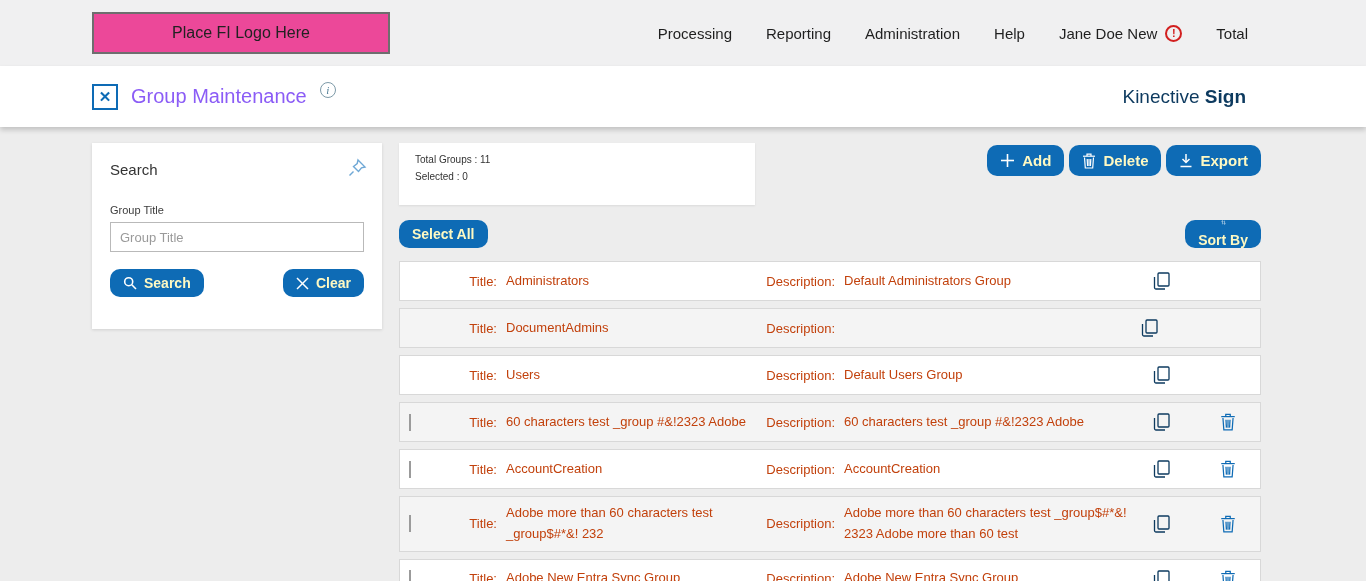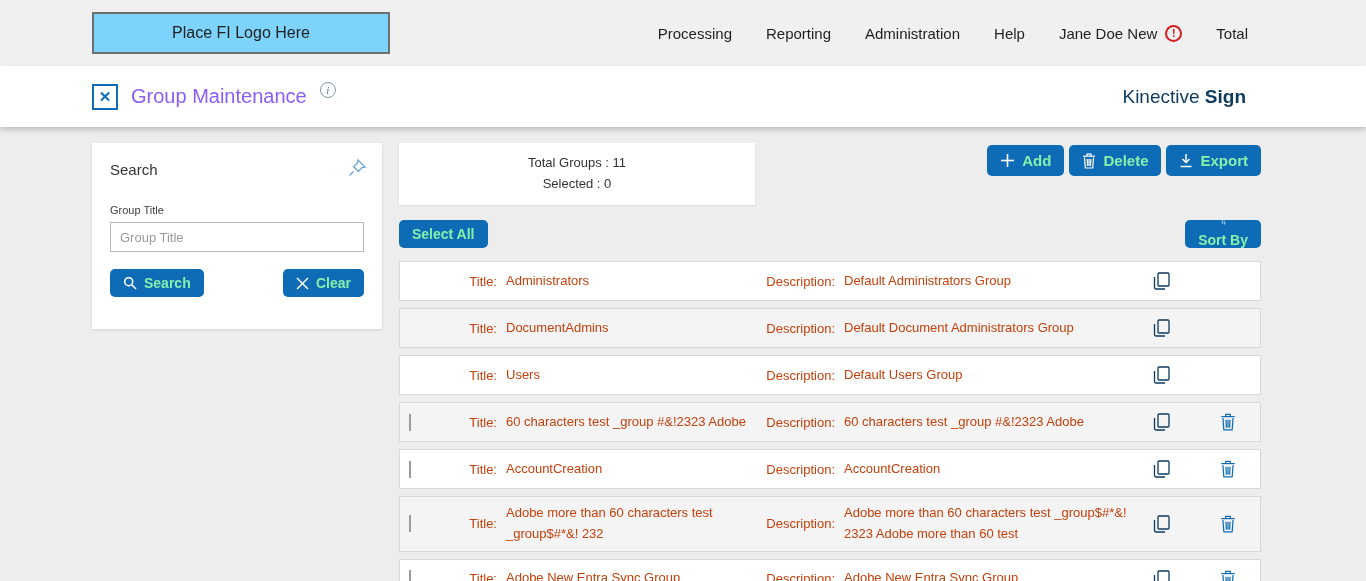--- a/index.html
+++ b/index.html
@@ -1,21 +1,21 @@
 <!DOCTYPE html>
 <html><head>
 <meta charset="utf-8">
 <style>
   * { margin:0; padding:0; box-sizing:border-box; }
   html,body { width:1366px; height:581px; overflow:hidden; background:#ededed;
     font-family:"Liberation Sans", sans-serif; }
 
   
   .topbar { height:66px; background:#f0f0f1; display:flex; align-items:center; }
-  .logo-box { margin-left:92px; width:298px; height:42px; background:#7dd3fc;
+  .logo-box { margin-left:92px; width:298px; height:42px; background:#ec4899;
     border:2px solid #6e6e6e; display:flex; align-items:center; justify-content:center;
     font-size:16px; color:#222; }
   .topnav { margin-left:auto; margin-right:118px; display:flex; align-items:flex-start; gap:34px;
     font-size:15px; color:#1f1f1f; }
   .topnav .nav-item { cursor:pointer; white-space:nowrap; }
   .user-wrap { display:flex; align-items:center; gap:8px; }
   .alert-circle { width:17px; height:17px; border:2px solid #d21f1f; border-radius:50%;
     color:#d21f1f; font-size:11px; font-weight:bold; display:flex; align-items:center;
     justify-content:center; line-height:1; }
 
@@ -40,30 +40,30 @@
   .search-panel { margin-left:92px; width:290px; height:186px; background:#fff;
     box-shadow:0 1px 3px rgba(0,0,0,0.12); padding:18px 18px; position:relative; flex:none; }
   .search-title { font-size:15px; color:#333; }
   .pin { position:absolute; top:14px; right:14px; }
   .field-label { font-size:11px; color:#3c3c3c; margin-top:26px; }
   .text-input { margin-top:6px; width:100%; height:30px; border:1px solid #b9b9b9;
     padding:0 9px; font-size:13px; color:#333; font-family:"Liberation Sans", sans-serif; }
   .text-input::placeholder { color:#9a9a9a; }
   .panel-buttons { display:flex; justify-content:space-between; margin-top:17px; }
 
-  .btn { background:#0e6bb5; color:#86efac; border:none; display:inline-flex; align-items:center;
+  .btn { background:#0e6bb5; color:#fef9c3; border:none; display:inline-flex; align-items:center;
     justify-content:center; gap:7px; font-size:14px; font-weight:bold; height:28px;
-    padding:0 13px; cursor:pointer; border-radius:5px; font-family:"Liberation Sans", sans-serif; }
+    padding:0 13px; cursor:pointer; border-radius:10px; font-family:"Liberation Sans", sans-serif; }
   .btn-lg { height:31px; font-size:15px; }
 
   
   .right-col { margin-left:17px; width:862px; flex:none; }
   .stats-row { display:flex; align-items:flex-start; }
   .stats-box { width:356px; height:62px; background:#fff; box-shadow:0 1px 2px rgba(0,0,0,0.08);
-    padding:9px 16px; font-size:13px; color:#333; line-height:1.65;text-align:center; }
+    padding:9px 16px; font-size:10px; color:#333; line-height:1.65; }
   .action-buttons { margin-left:auto; display:flex; gap:5px; margin-top:2px; }
 
   .tools-row { display:flex; margin-top:15px; }
   .tools-row .sortby { margin-left:auto;flex-direction:column; }
 
   
   .group-list { margin-top:13px; }
   .row { display:grid;
     grid-template-columns:40px 62px 246px 92px 300px 1fr 44px 88px;
     align-items:center; background:#fff; border:1px solid #d8d8d8; min-height:40px;
@@ -212,21 +212,20 @@
         <line x1="7" y1="6" x2="7" y2="13"></line>
               <line x1="8.8" y1="6" x2="8.4" y2="13"></line>
       </svg>
     </div>
   </div>
         <div class="row alt">
     <div><span class="row-check" style="visibility: hidden;"></span></div>
     <div class="lbl">Title:</div>
     <div class="val">DocumentAdmins</div>
     <div class="lbl">Description:</div>
-    <div class="val">Default Document Administrators Group</div>
     <div></div>
     <div class="icon-cell">
       <svg width="20" height="20" viewBox="0 0 20 20" fill="none" stroke="#0d3a5f" stroke-width="1.3">
         <rect x="6" y="2" width="11" height="13" rx="1"></rect>
         <path d="M13 18 H4 a1.5 1.5 0 0 1 -1.5 -1.5 V6"></path>
       </svg>
     </div>
     <div class="icon-cell trash-cell" style="visibility: hidden;">
       <svg width="16" height="18" viewBox="0 0 14 16" fill="none" stroke="#0e6bb5" stroke-width="1.1">
         <path d="M2.5 4.5 L3.3 15 H10.7 L11.5 4.5"></path>

